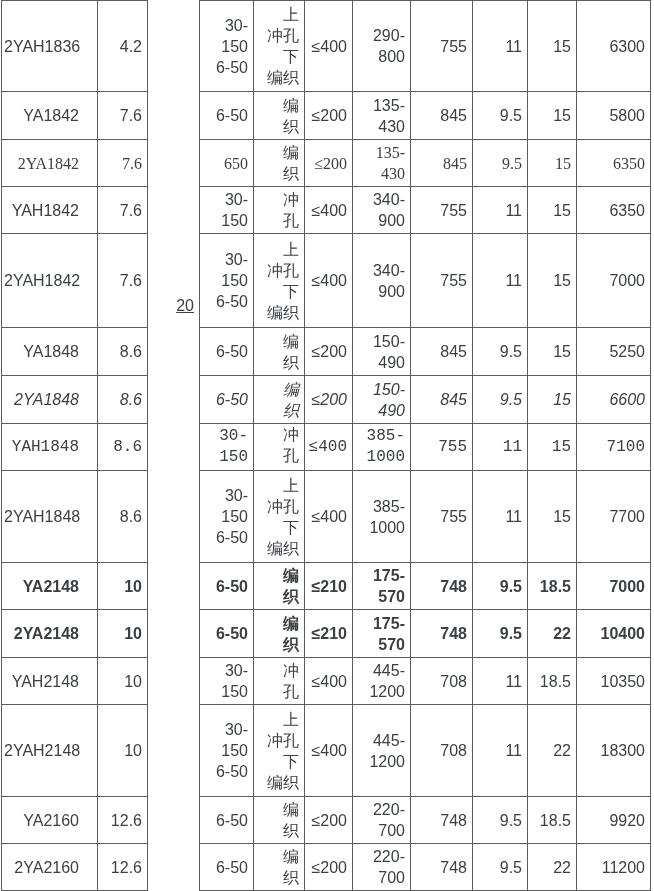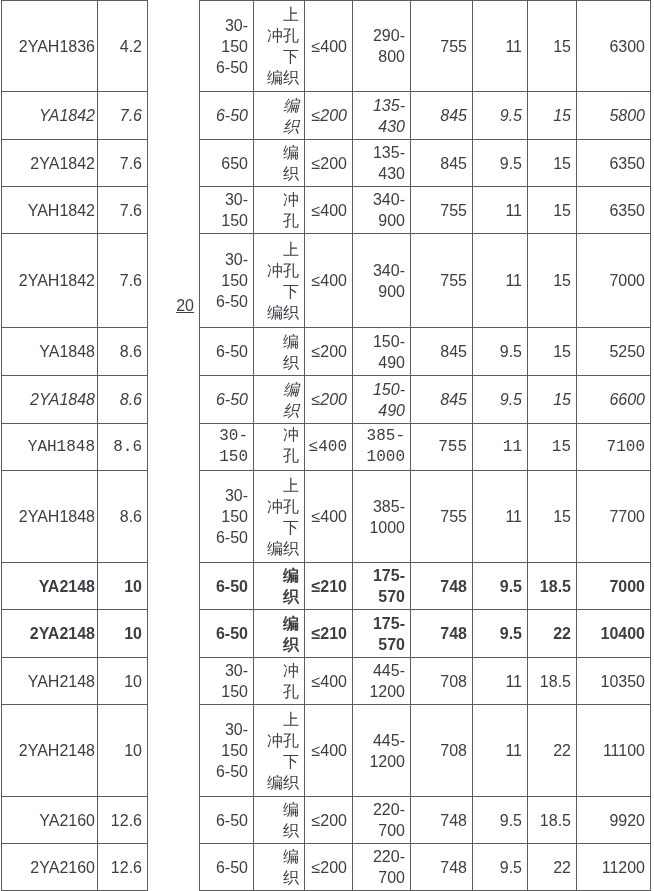--- a/index.html
+++ b/index.html
@@ -27,21 +27,21 @@
     font-size: 16px;
     line-height: 21px;
     color: #3b4045;
     text-align: right;
     vertical-align: middle;
     padding: 2px 5px 2px 2px;
     white-space: pre-line;
     overflow: hidden;
   }
   table.spec td.model {
-    padding-right: 2px;
+    padding-right: 18px;
     margin-top: 31px;
   }
   table.spec td.merged {
     border-top: none;
     border-bottom: none;
     vertical-align: top;
   }
   table.spec td.merged .val {
     display: block;
     padding-top: 292px;
@@ -82,35 +82,35 @@
 下
 编织</td>
           <td>≤400</td>
           <td>290-
 800</td>
           <td>755</td>
           <td>11</td>
           <td>15</td>
           <td>6300</td>
         </tr>
-        <tr style="height: 48px; font-style: italic;">
+        <tr style="height: 48px;">
           <td class="model">YA1842</td>
           <td>7.6</td>
           <td>6-50</td>
           <td>编
 织</td>
           <td>≤200</td>
           <td>135-
 430</td>
           <td>845</td>
           <td>9.5</td>
           <td>15</td>
           <td>5800</td>
         </tr>
-        <tr style="height: 47px;">
+        <tr style="height: 47px; font-family: Liberation Serif, serif;">
           <td class="model">2YA1842</td>
           <td>7.6</td>
           <td>650</td>
           <td>编
 织</td>
           <td>≤200</td>
           <td>135-
 430</td>
           <td>845</td>
           <td>9.5</td>
@@ -263,21 +263,21 @@
           <td>上
 冲孔
 下
 编织</td>
           <td>≤400</td>
           <td>445-
 1200</td>
           <td>708</td>
           <td>11</td>
           <td>22</td>
-          <td>11100</td>
+          <td>18300</td>
         </tr>
         <tr style="height: 47px;">
           <td class="model">YA2160</td>
           <td>12.6</td>
           <td>6-50</td>
           <td>编
 织</td>
           <td>≤200</td>
           <td>220-
 700</td>

